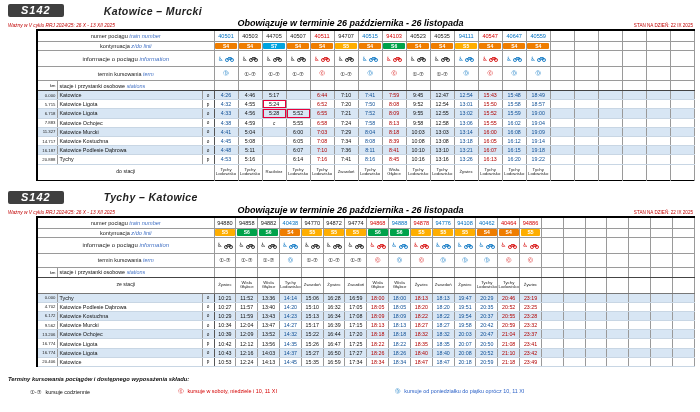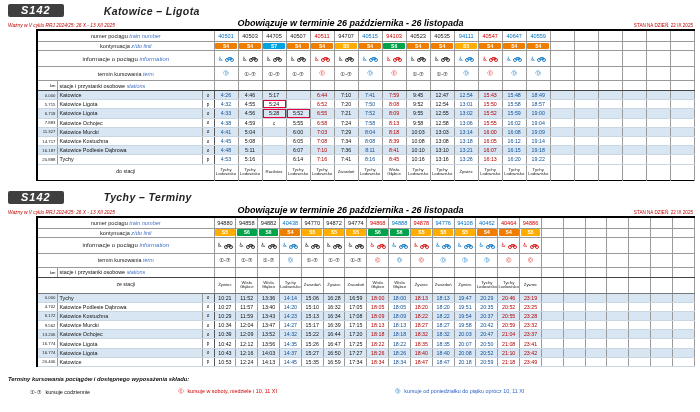--- a/index.html
+++ b/index.html
@@ -49,21 +49,21 @@
   .li3 .li-sym{color:#2f64c8;}
 </style>
 </head>
 <body>
 
 <div class="sheet">
 
   <div class="sec">
     <div class="head-top">
       <span class="badge-line">S142</span>
-      <span class="sec-title">Katowice – Ligota</span>
+      <span class="sec-title">Katowice – Murcki</span>
     </div>
     <div class="head-bot">
       <span class="validity">Ważny w V cyklu RRJ 2024/25: 26 X - 13 XII 2025</span>
       <span class="period">Obowiązuje w terminie 26 października - 26 listopada</span>
       <span class="stan">STAN NA DZIEŃ: 22 IX 2025</span>
     </div>
     <div class="tt-wrap">
         <div id="tt-0">
           <table class="tt">
             <colgroup>
@@ -545,21 +545,21 @@
               </tr>
             </tbody>
           </table>
         </div>
       </div>
   </div>
 
   <div class="sec">
     <div class="head-top">
       <span class="badge-line">S142</span>
-      <span class="sec-title">Tychy – Terminy</span>
+      <span class="sec-title">Tychy – Katowice</span>
     </div>
     <div class="head-bot">
       <span class="validity">Ważny w V cyklu RRJ 2024/25: 26 X - 13 XII 2025</span>
       <span class="period">Obowiązuje w terminie 26 października - 26 listopada</span>
       <span class="stan">STAN NA DZIEŃ: 22 IX 2025</span>
     </div>
     <div class="tt-wrap">
         <div id="tt-1">
           <table class="tt">
             <colgroup>

